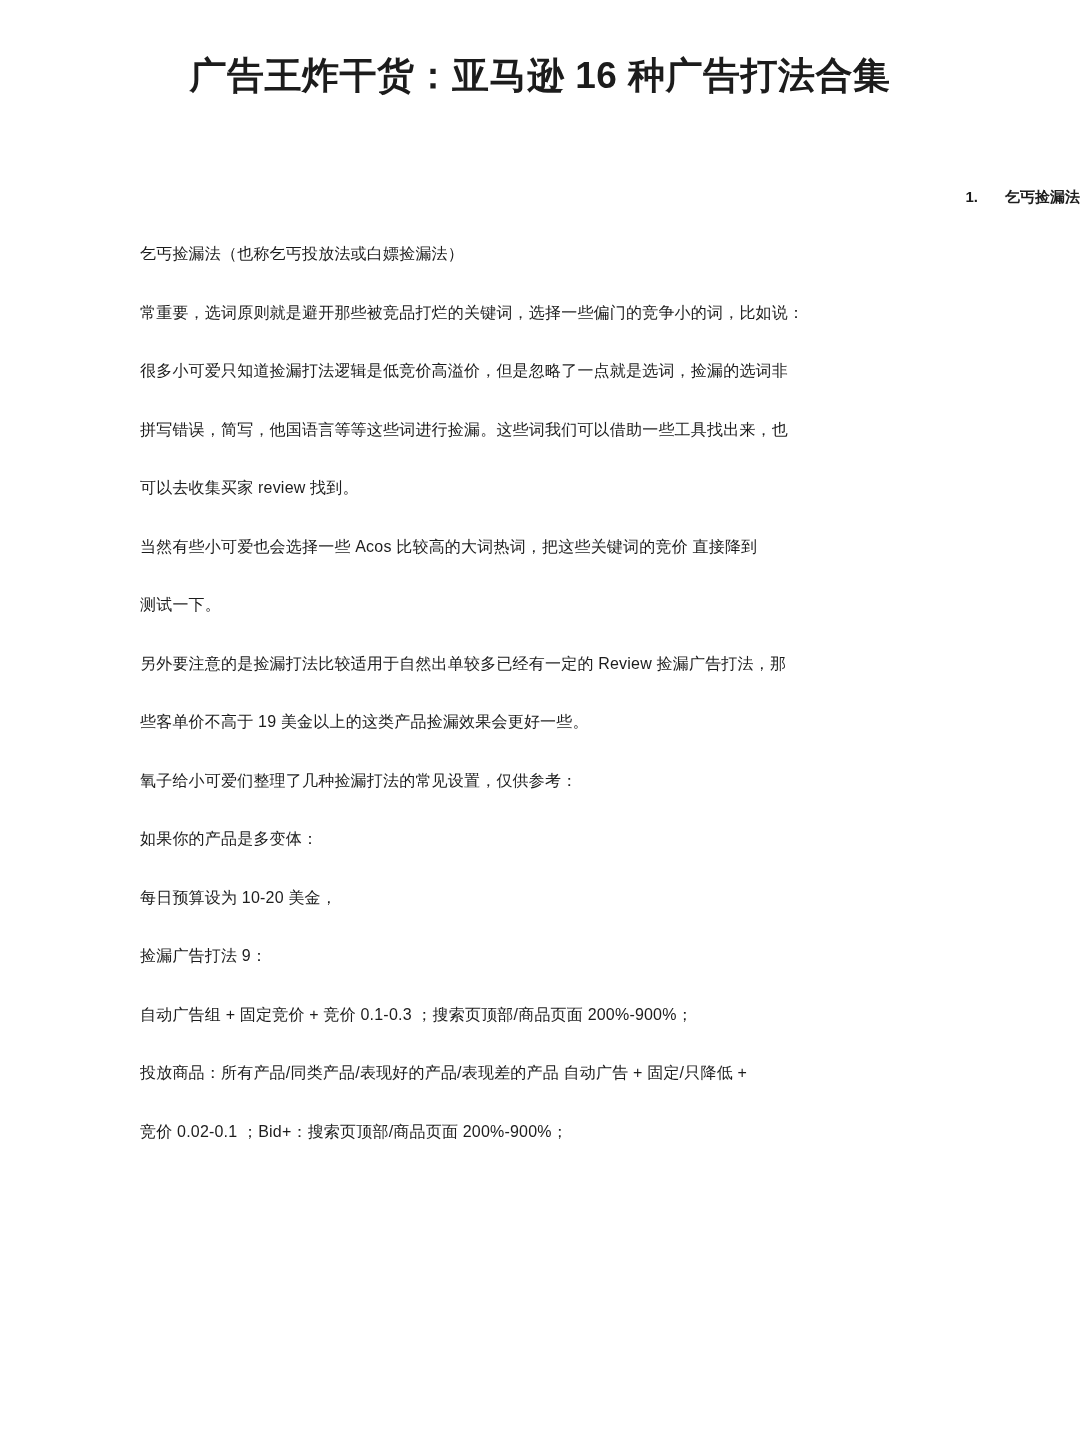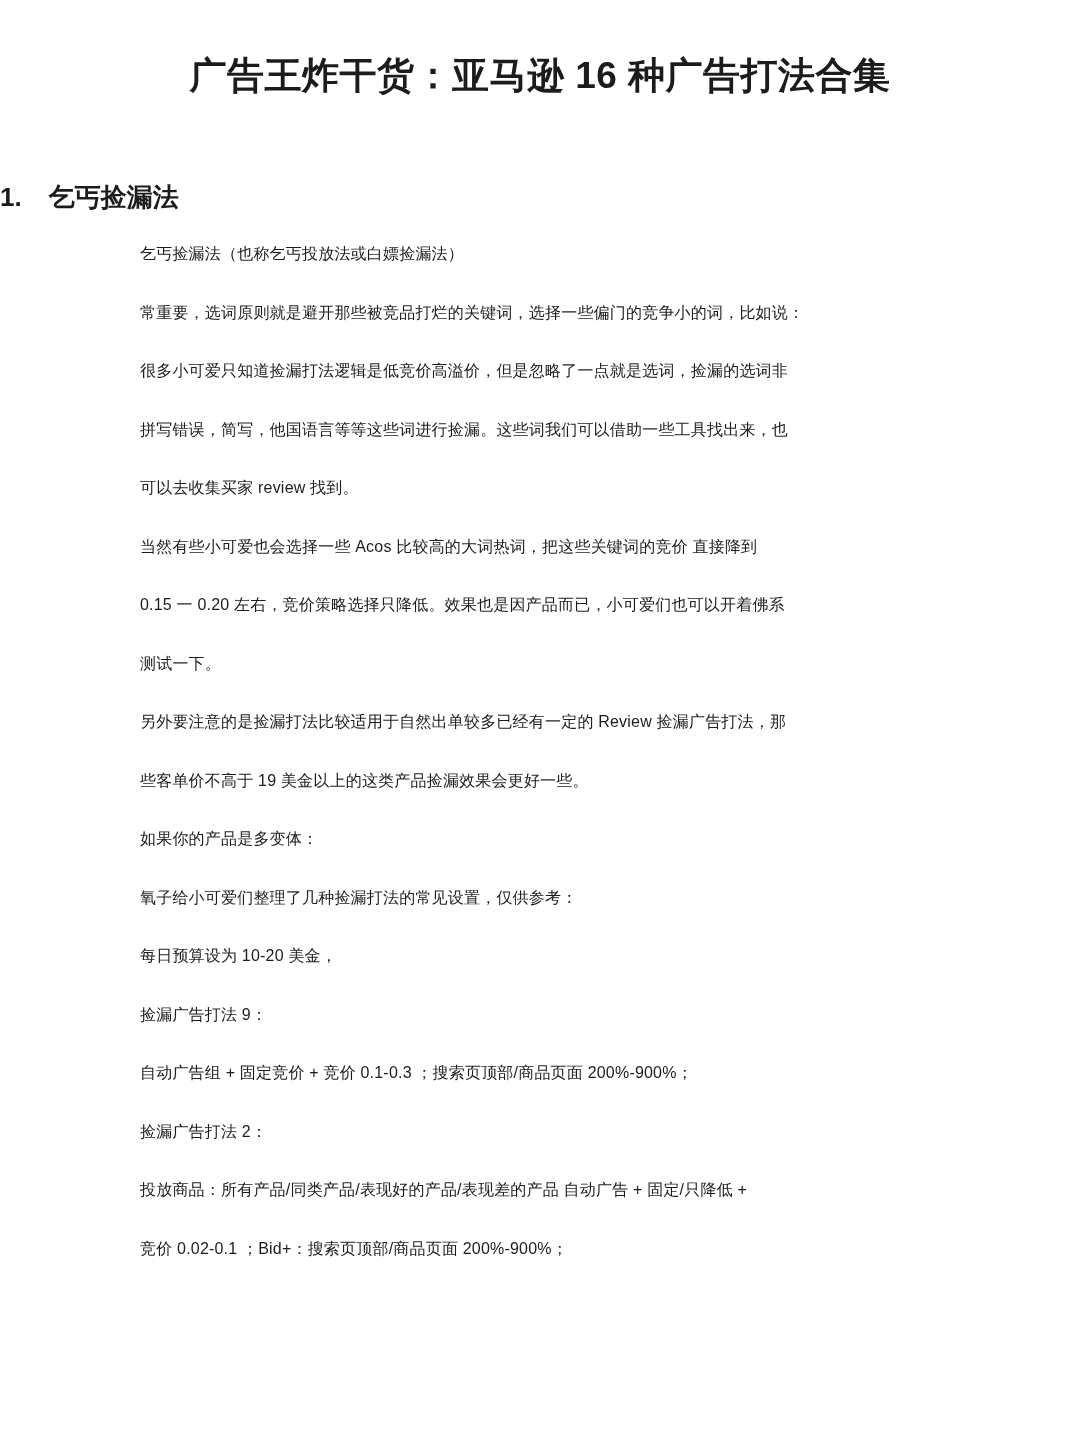--- a/index.html
+++ b/index.html
@@ -25,22 +25,22 @@
     padding-top: 52px;
     text-align: center;
     font-size: 37px;
     font-weight: 700;
     line-height: 48px;
     letter-spacing: 0.5px;
     white-space: pre;
   }
   .section-heading {
     margin: 82px 0 0 0;
-    text-align: left;
-    font-size: 26px;
+    text-align: right;
+    font-size: 15px;
     font-weight: 700;
     line-height: 30px;
   }
   .section-number {
     display: inline-block;
     margin-right: 27px;
   }
   .content {
     margin: 13px 138px 0 140px;
   }
@@ -59,26 +59,24 @@
 
   <h2 class="section-heading"><span class="section-number">1.</span><span>乞丐捡漏法</span></h2>
 
   <div class="content">
     <div class="line">乞丐捡漏法（也称乞丐投放法或白嫖捡漏法）</div>
     <div class="line">常重要，选词原则就是避开那些被竞品打烂的关键词，选择一些偏门的竞争小的词，比如说：</div>
     <div class="line">很多小可爱只知道捡漏打法逻辑是低竞价高溢价，但是忽略了一点就是选词，捡漏的选词非</div>
     <div class="line">拼写错误，简写，他国语言等等这些词进行捡漏。这些词我们可以借助一些工具找出来，也</div>
     <div class="line">可以去收集买家 review 找到。</div>
     <div class="line">当然有些小可爱也会选择一些 Acos 比较高的大词热词，把这些关键词的竞价 直接降到</div>
-    <div class="line">0.15 一 0.20 左右，竞价策略选择只降低。效果也是因产品而已，小可爱们也可以开着佛系</div>
     <div class="line">测试一下。</div>
     <div class="line">另外要注意的是捡漏打法比较适用于自然出单较多已经有一定的 Review 捡漏广告打法，那</div>
     <div class="line">些客单价不高于 19 美金以上的这类产品捡漏效果会更好一些。</div>
+    <div class="line">氧子给小可爱们整理了几种捡漏打法的常见设置，仅供参考：</div>
     <div class="line">如果你的产品是多变体：</div>
-    <div class="line">氧子给小可爱们整理了几种捡漏打法的常见设置，仅供参考：</div>
     <div class="line">每日预算设为 10-20 美金，</div>
     <div class="line">捡漏广告打法 9：</div>
     <div class="line">自动广告组 + 固定竞价 + 竞价 0.1-0.3 ；搜索页顶部/商品页面 200%-900%；</div>
-    <div class="line">捡漏广告打法 2：</div>
     <div class="line">投放商品：所有产品/同类产品/表现好的产品/表现差的产品 自动广告 + 固定/只降低 +</div>
     <div class="line">竞价 0.02-0.1 ；Bid+：搜索页顶部/商品页面 200%-900%；</div>
   </div>
 </div>
 
 </body></html>

